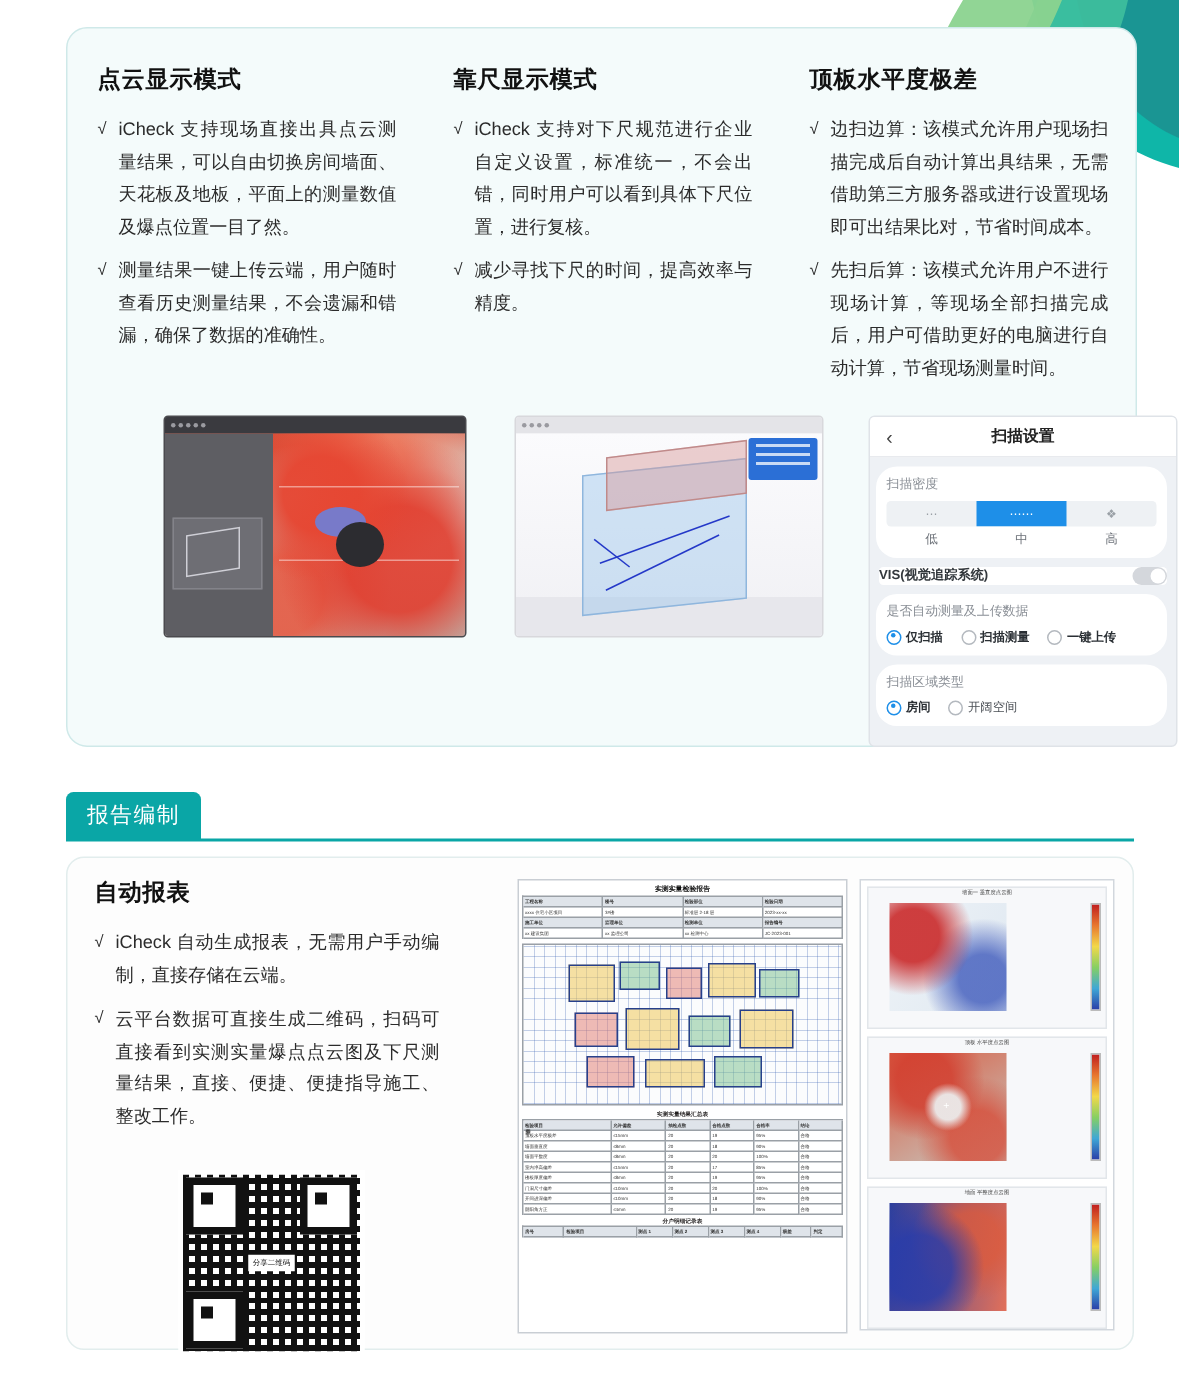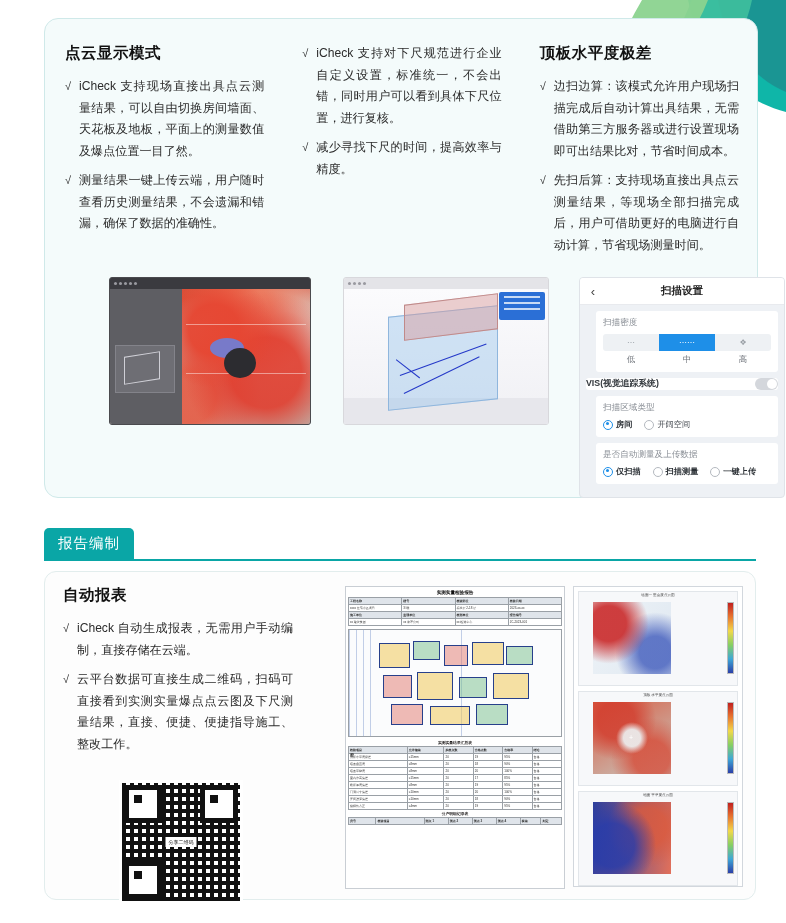--- a/index.html
+++ b/index.html
@@ -239,22 +239,22 @@
     flex: 1;
     text-align: center;
     font-size: 10.5px;
     font-weight: bold;
     color: #222;
     padding-right: 26px;
     font-family: Liberation Serif, serif;
   }
   .ps-section {
     background: #fff;
-    margin: 6px 6px 0 16px;
-    border-radius: 3px;
+    margin: 6px 6px 0 4px;
+    border-radius: 14px;
     padding: 6px 7px 7px 7px;
   }
   .ps-label {
     font-size: 8.6px;
     color: #8a8f96;
     margin-bottom: 5px;
   }
   .seg {
     display: flex;
     background: #eef1f4;
@@ -544,31 +544,32 @@
 
     <div class="col">
       <h3 class="col-title">点云显示模式</h3>
       <ul class="bullets">
         <li><span class="tick">√</span><span>iCheck 支持现场直接出具点云测量结果，可以自由切换房间墙面、天花板及地板，平面上的测量数值及爆点位置一目了然。</span></li>
         <li><span class="tick">√</span><span>测量结果一键上传云端，用户随时查看历史测量结果，不会遗漏和错漏，确保了数据的准确性。</span></li>
       </ul>
     </div>
 
     <div class="col">
+      <h3 class="col-title">靠尺显示模式</h3>
       <ul class="bullets">
         <li><span class="tick">√</span><span>iCheck 支持对下尺规范进行企业自定义设置，标准统一，不会出错，同时用户可以看到具体下尺位置，进行复核。</span></li>
         <li><span class="tick">√</span><span>减少寻找下尺的时间，提高效率与精度。</span></li>
       </ul>
     </div>
 
     <div class="col">
       <h3 class="col-title">顶板水平度极差</h3>
       <ul class="bullets">
         <li><span class="tick">√</span><span>边扫边算：该模式允许用户现场扫描完成后自动计算出具结果，无需借助第三方服务器或进行设置现场即可出结果比对，节省时间成本。</span></li>
-        <li><span class="tick">√</span><span>先扫后算：支持现场直接出具点云测量结果，等现场全部扫描完成后，用户可借助更好的电脑进行自动计算，节省现场测量时间。</span></li>
+        <li><span class="tick">√</span><span>先扫后算：该模式允许用户不进行现场计算，等现场全部扫描完成后，用户可借助更好的电脑进行自动计算，节省现场测量时间。</span></li>
       </ul>
     </div>
   </div>
 
   <div class="shot" id="shot-pointcloud">
     <div class="shot-bar">
       <span class="dotrow">
           <i class="dot"></i>
           <i class="dot"></i>
           <i class="dot"></i>
@@ -630,50 +631,50 @@
         <span class="active">中</span>
         <span>高</span>
       </div>
     </div>
 
     <div class="ps-row">
       <div class="ps-row-text">VIS(视觉追踪系统)</div>
       <div class="toggle">
           <i></i>
         </div>
-    </div>
-
-    <div class="ps-section">
-      <div class="ps-label">扫描区域类型</div>
-      <div class="radios">
-        <label class="radio bold">
-            <i class="rbox on"></i>
-            <span>房间</span>
-          </label>
-        <label class="radio">
-            <i class="rbox"></i>
-            <span>开阔空间</span>
-          </label>
-      </div>
     </div>
 
     <div class="ps-section">
       <div class="ps-label">是否自动测量及上传数据</div>
       <div class="radios">
         <label class="radio bold">
             <i class="rbox on"></i>
             <span>仅扫描</span>
           </label>
         <label class="radio bold">
             <i class="rbox"></i>
             <span>扫描测量</span>
           </label>
         <label class="radio bold">
             <i class="rbox"></i>
             <span>一键上传</span>
+          </label>
+      </div>
+    </div>
+
+    <div class="ps-section">
+      <div class="ps-label">扫描区域类型</div>
+      <div class="radios">
+        <label class="radio bold">
+            <i class="rbox on"></i>
+            <span>房间</span>
+          </label>
+        <label class="radio">
+            <i class="rbox"></i>
+            <span>开阔空间</span>
           </label>
       </div>
     </div>
   </div>
 </div>
 
 <div id="section-report">
   <div class="sec-tab">报告编制</div>
   <div class="sec-rule"></div>
 

